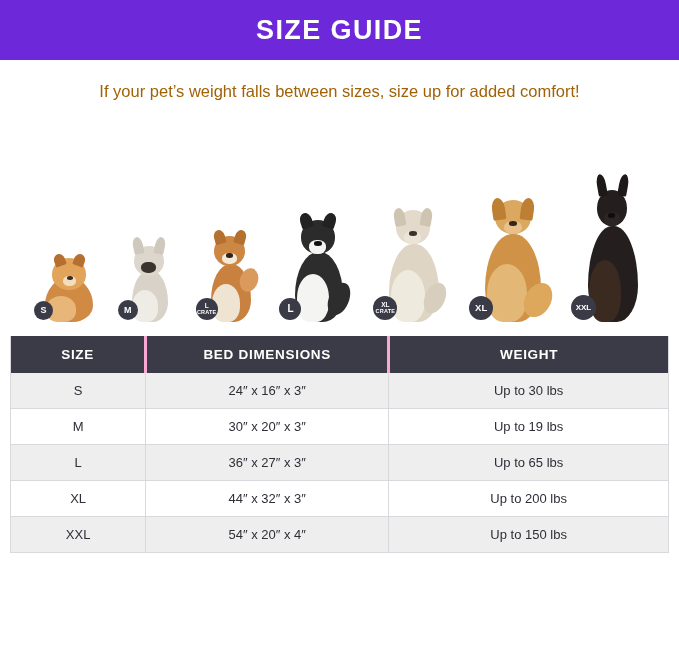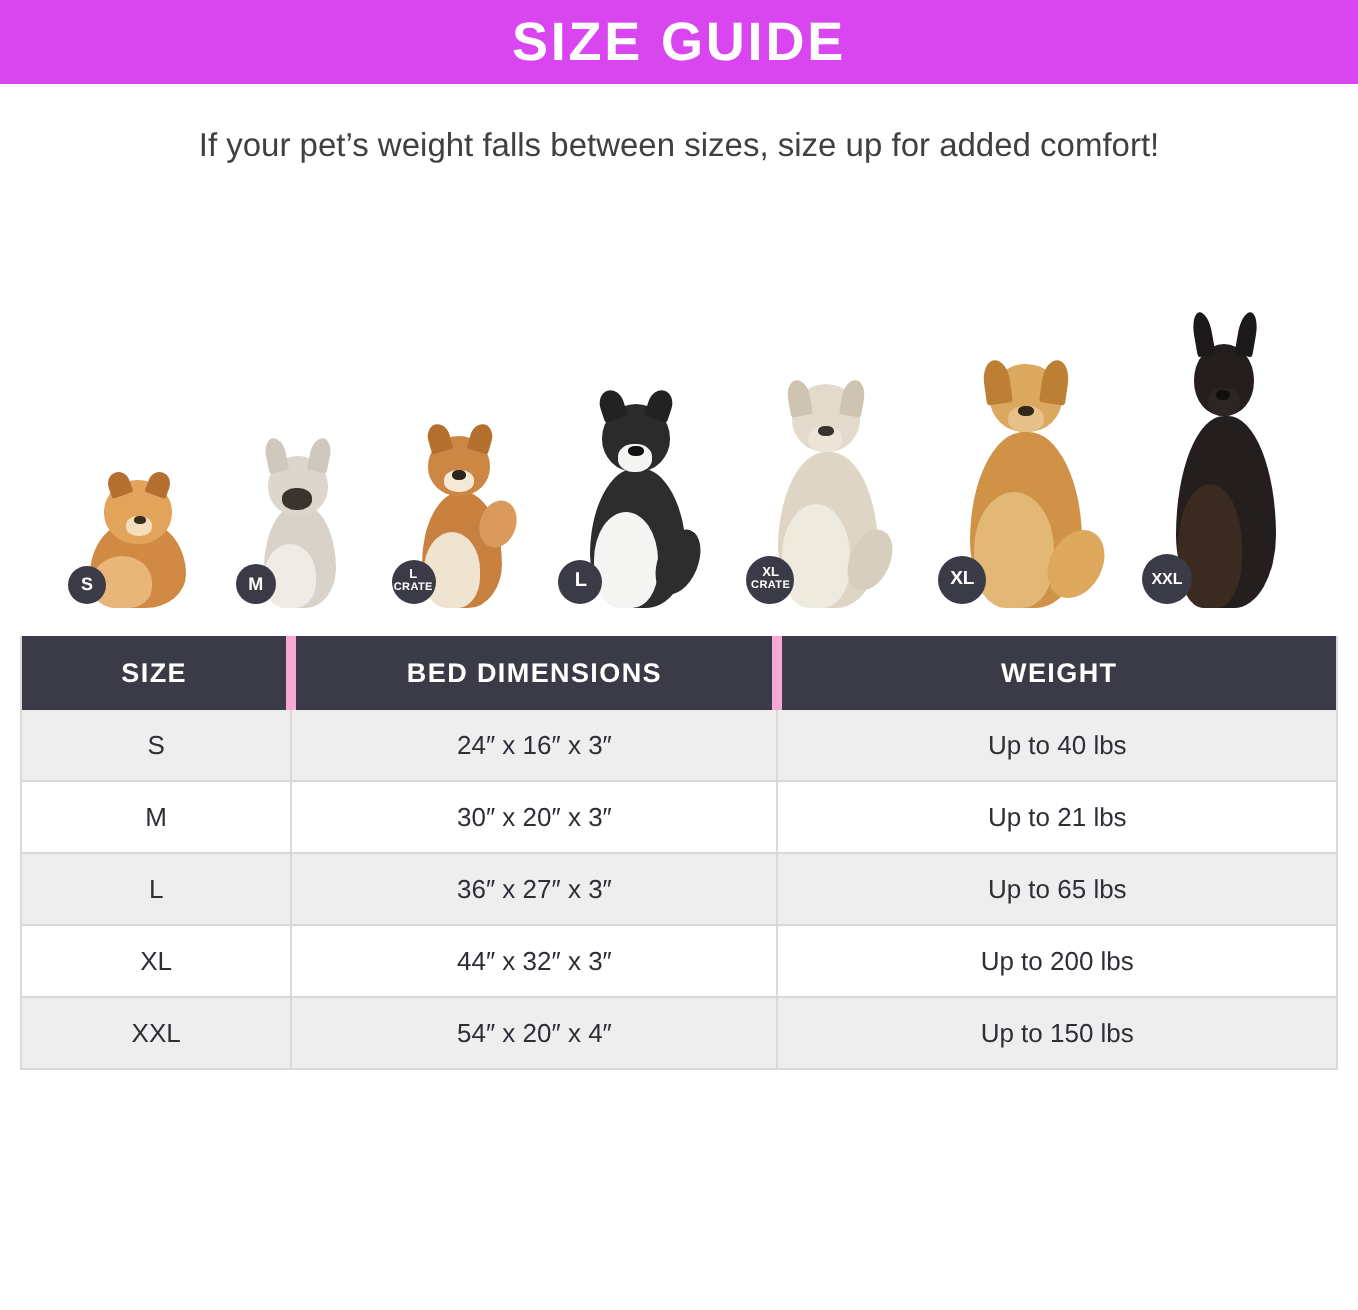--- a/index.html
+++ b/index.html
@@ -16,43 +16,43 @@
   }
   .page {
     position: relative;
     width: 679px;
     height: 655px;
     box-sizing: border-box;
   }
 
   
   .header {
-    height: 42px;
-    background: #d946ef;
+    height: 60px;
+    background: #6d28d9;
     display: flex;
     align-items: center;
     justify-content: center;
   }
   .header-title {
     color: #ffffff;
     font-size: 27px;
     font-weight: bold;
     letter-spacing: 1.4px;
   }
 
   
   .subtitle-wrap {
     height: 62px;
     display: flex;
     align-items: center;
     justify-content: center;
   }
   .subtitle {
     font-size: 16.5px;
-    color: #404040;
+    color: #a16207;
     text-align: left;
   }
 
   
   .dogs-row {
     position: relative;
     height: 200px;
     margin: 0 10px 0 10px;
     display: flex;
     align-items: flex-end;
@@ -137,21 +137,21 @@
     table-layout: fixed;
   }
   thead th {
     background: #3a3b47;
     color: #ffffff;
     font-size: 13.5px;
     font-weight: bold;
     letter-spacing: .7px;
     padding: 11px 4px;
     text-align: center;
-    border-right: 5px solid #f9a8d4;
+    border-right: 3px solid #f9a8d4;
   }
   thead th:last-child { border-right: none; }
   tbody td {
     font-size: 13px;
     color: #2e2e36;
     text-align: center;
     padding: 10px 4px;
     border-right: 1px solid #d9d9dd;
     border-bottom: 1px solid #d9d9dd;
   }
@@ -316,26 +316,26 @@
         <tr>
           <th>SIZE</th>
           <th>BED DIMENSIONS</th>
           <th>WEIGHT</th>
         </tr>
       </thead>
       <tbody>
         <tr>
           <td>S</td>
           <td>24″ x 16″ x 3″</td>
-          <td>Up to 40 lbs</td>
+          <td>Up to 30 lbs</td>
         </tr>
         <tr>
           <td>M</td>
           <td>30″ x 20″ x 3″</td>
-          <td>Up to 21 lbs</td>
+          <td>Up to 19 lbs</td>
         </tr>
         <tr>
           <td>L</td>
           <td>36″ x 27″ x 3″</td>
           <td>Up to 65 lbs</td>
         </tr>
         <tr>
           <td>XL</td>
           <td>44″ x 32″ x 3″</td>
           <td>Up to 200 lbs</td>

